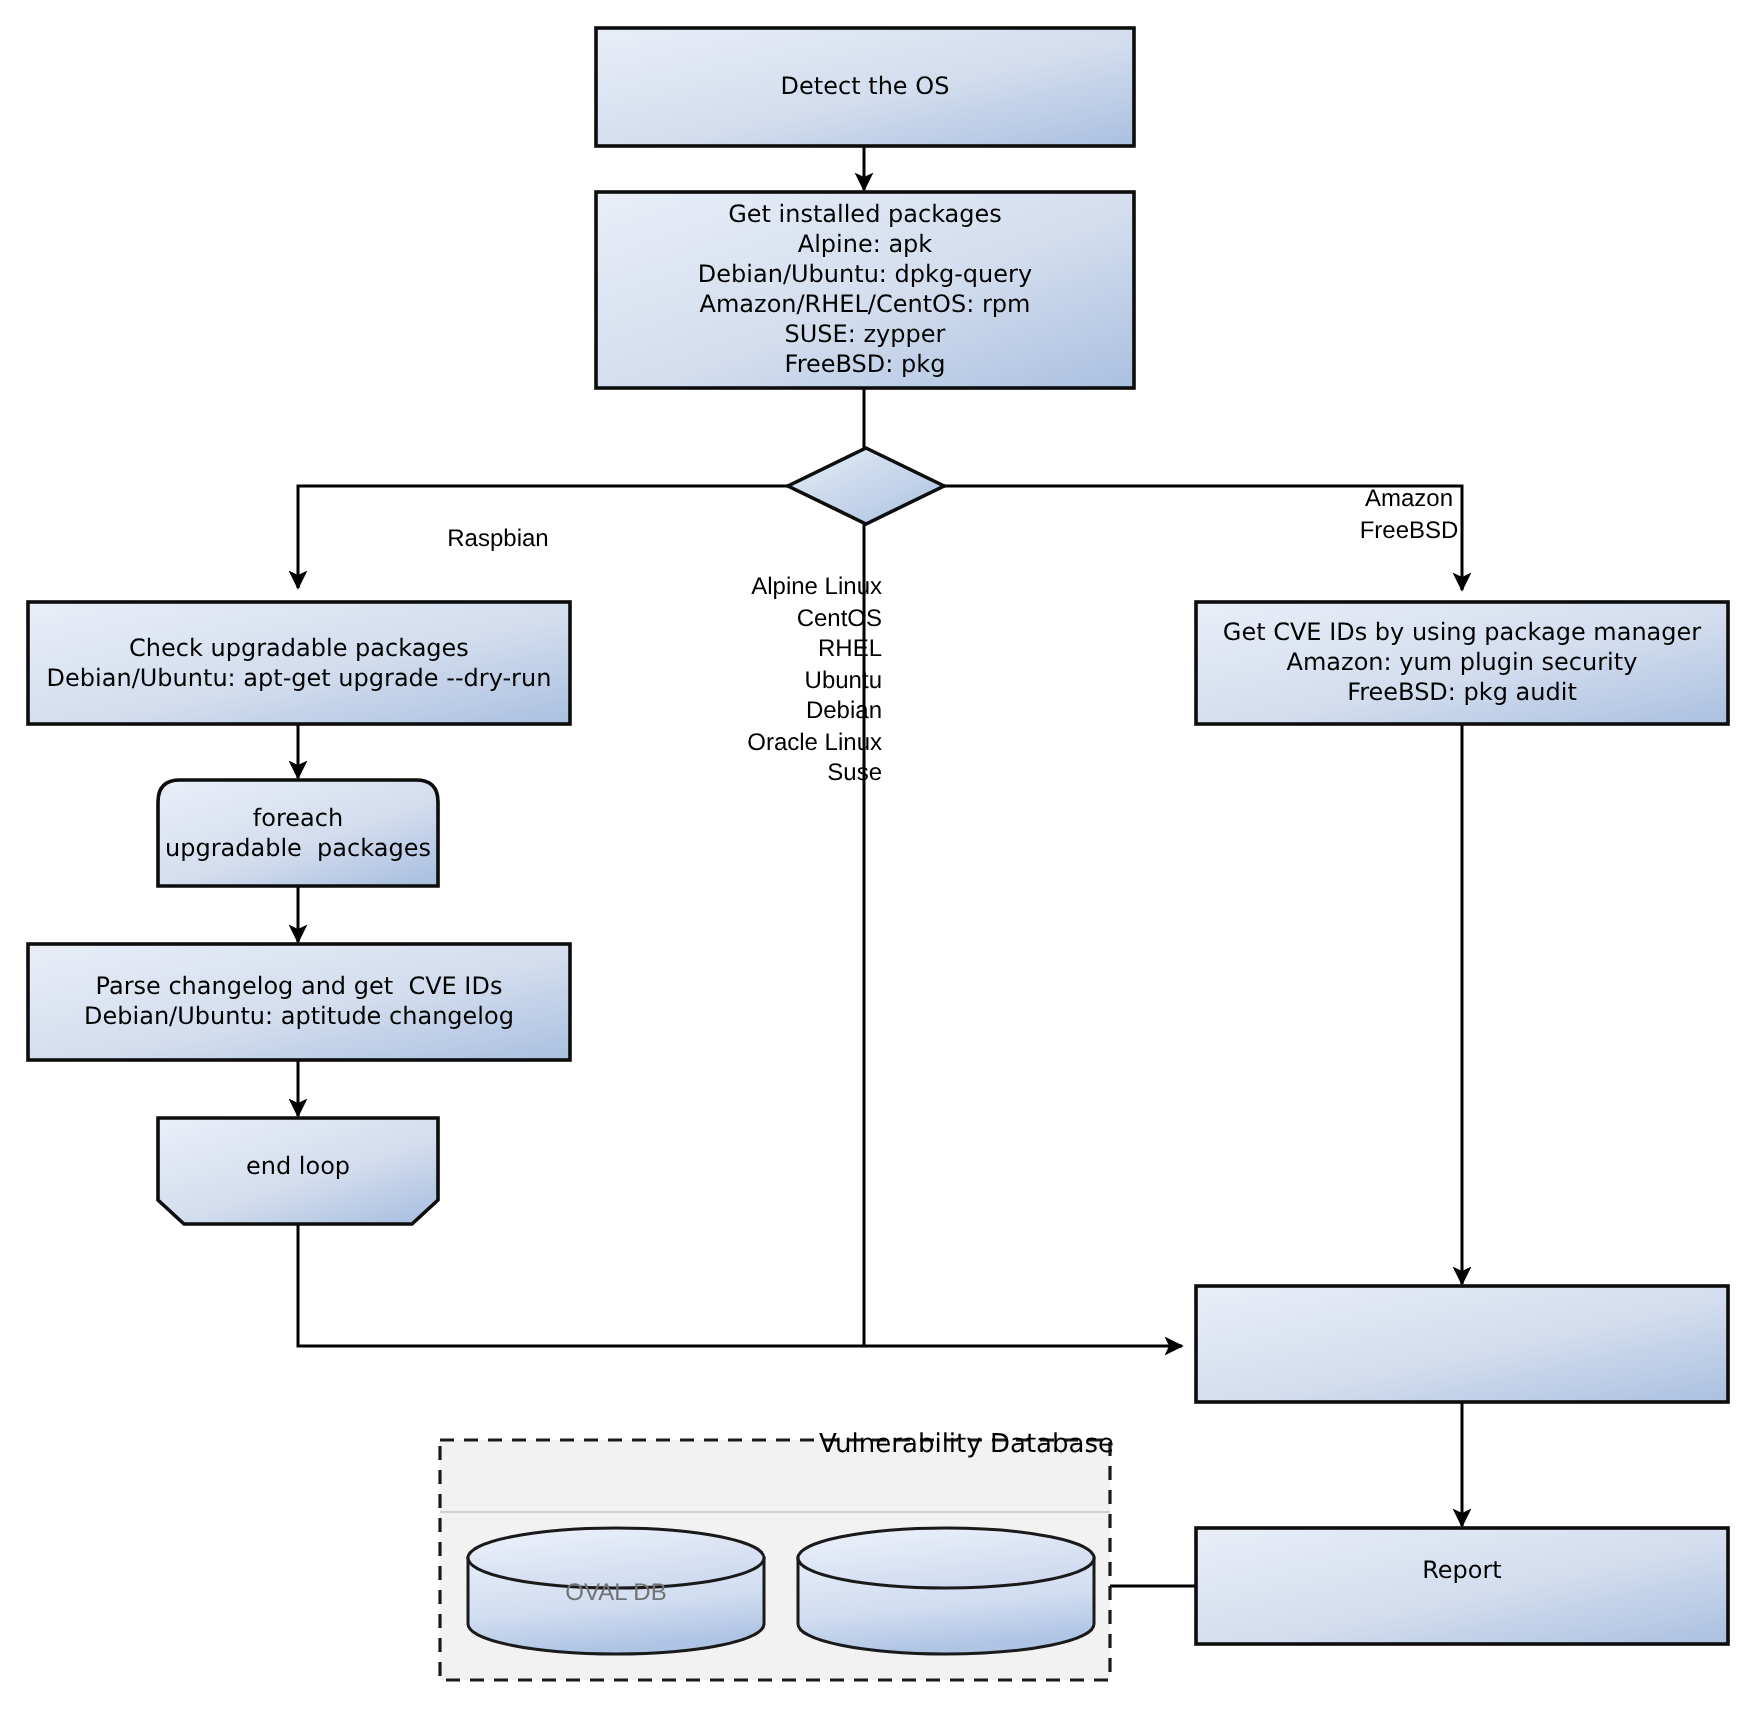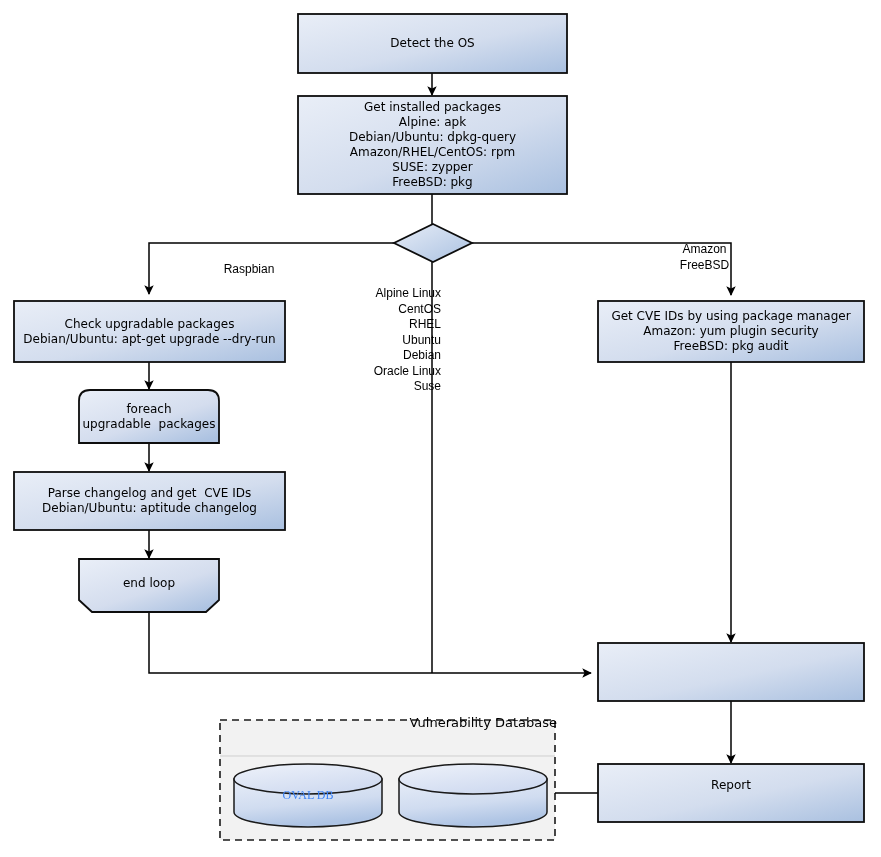--- a/index.html
+++ b/index.html
@@ -57,23 +57,23 @@
     color: #000000;
     text-align: right;
     white-space: nowrap;
     overflow: hidden;
   }
   .db-label {
     position: absolute;
     display: flex;
     align-items: center;
     justify-content: center;
-    font-family: Liberation Serif, serif;
+    font-family: Liberation Sans, sans-serif;
     font-size: 12px;
-    color: #3b82f6;
+    color: #737373;
     white-space: pre;
     pointer-events: none;
   }
 </style>
 </head>
 <body>
 
 <div id="canvas">
 
   <svg class="layer" viewBox="0 0 881 857" xmlns="http://www.w3.org/2000/svg">

